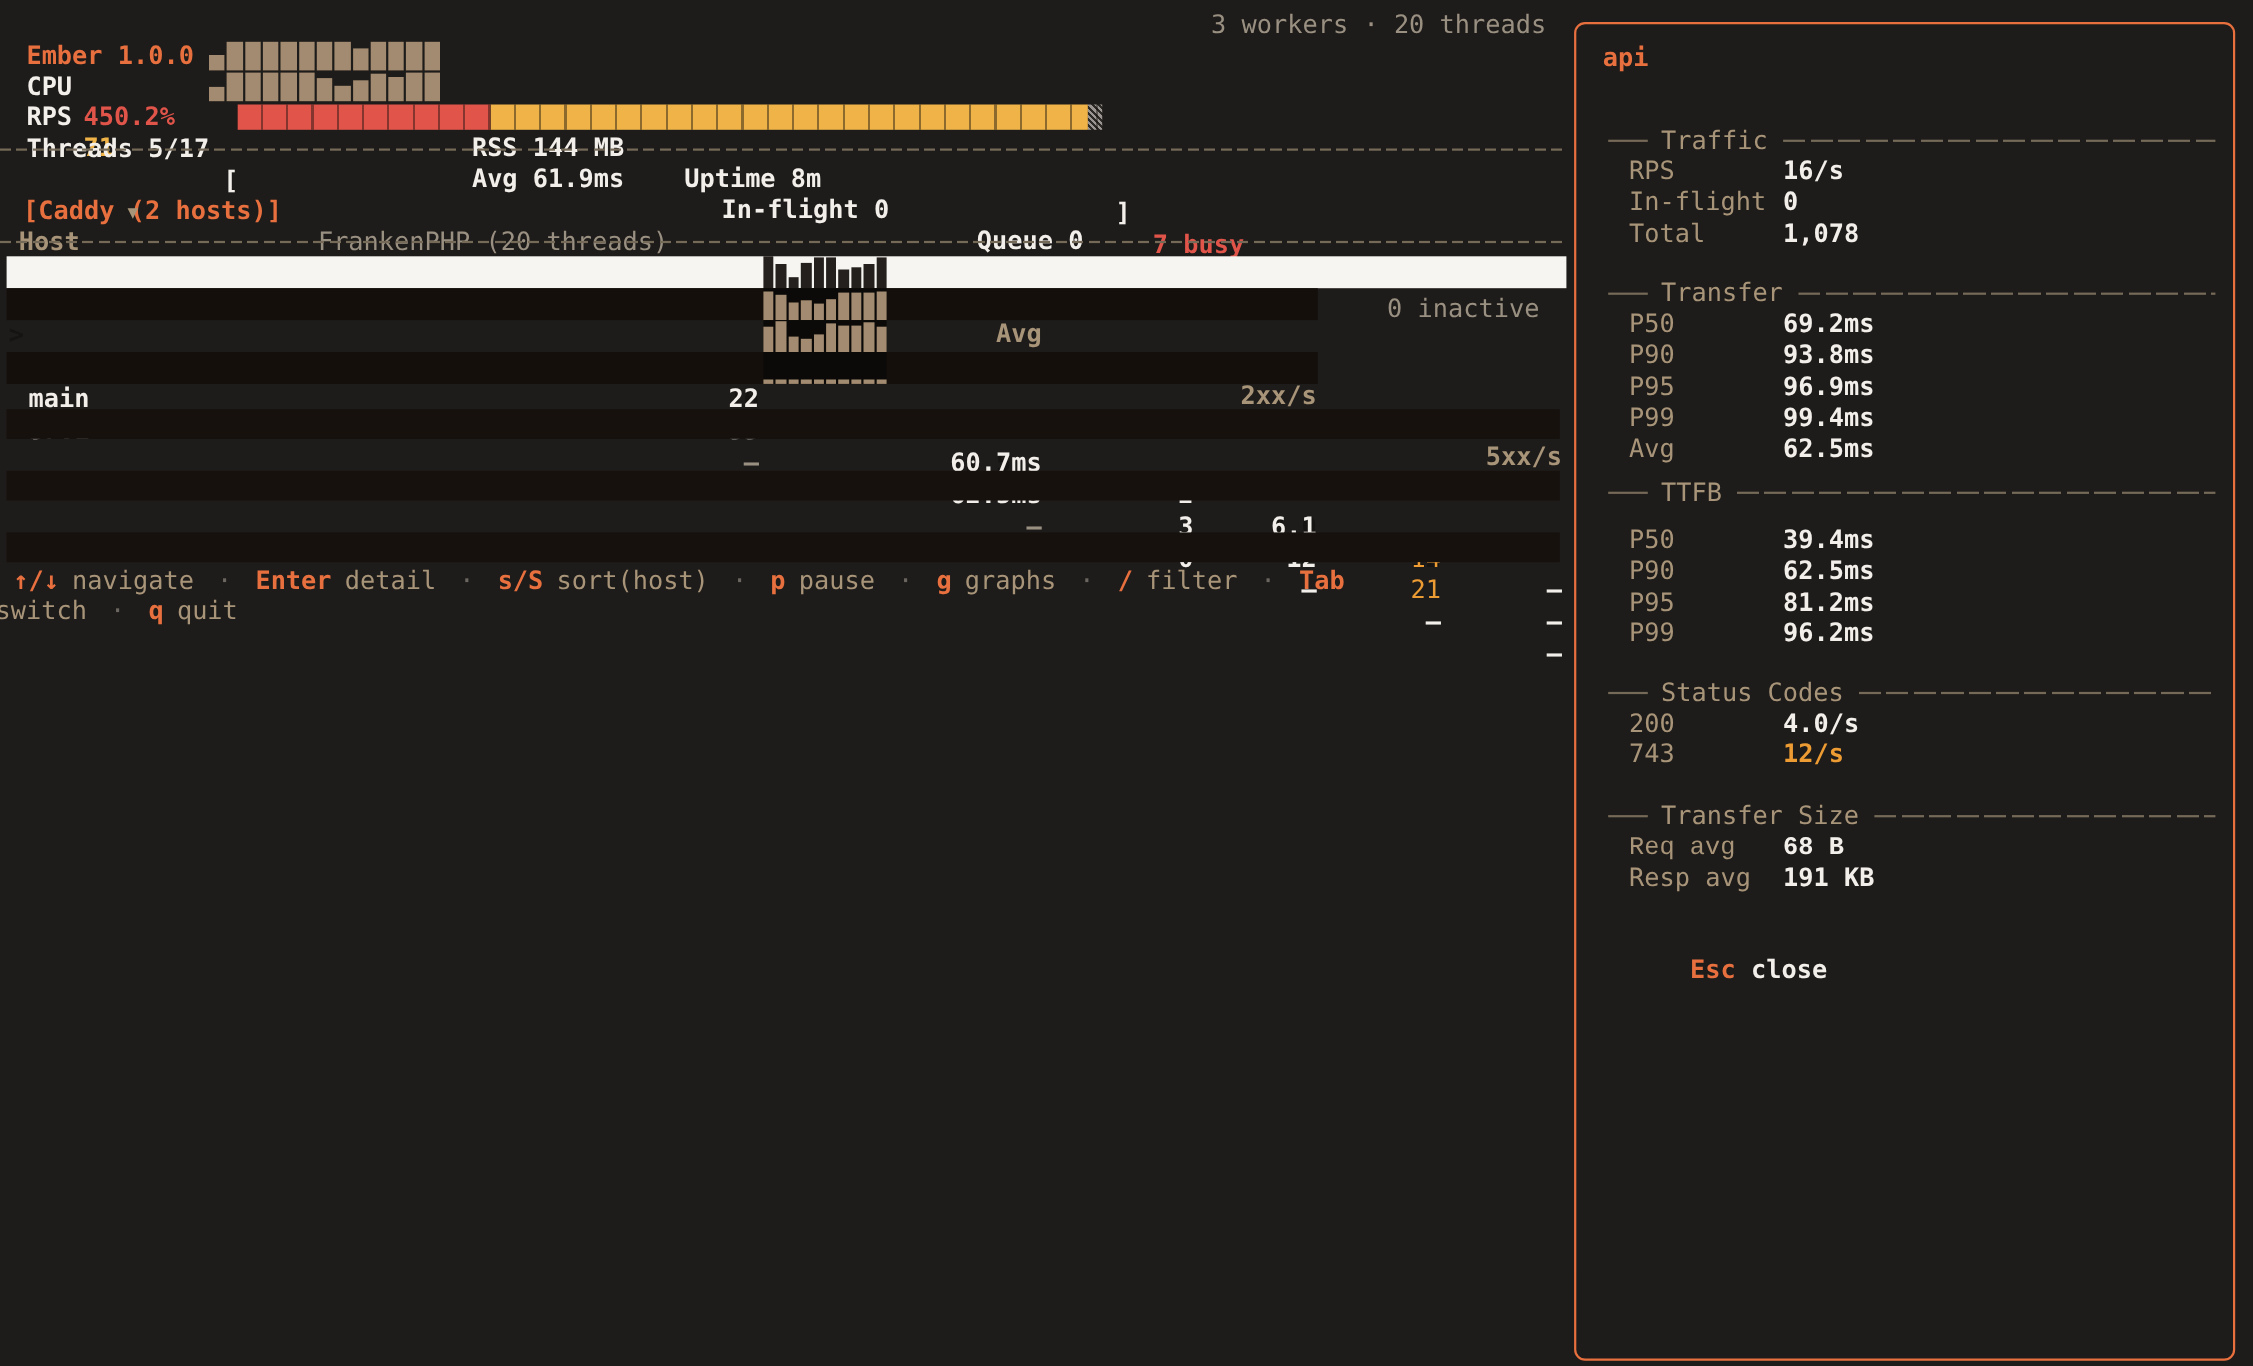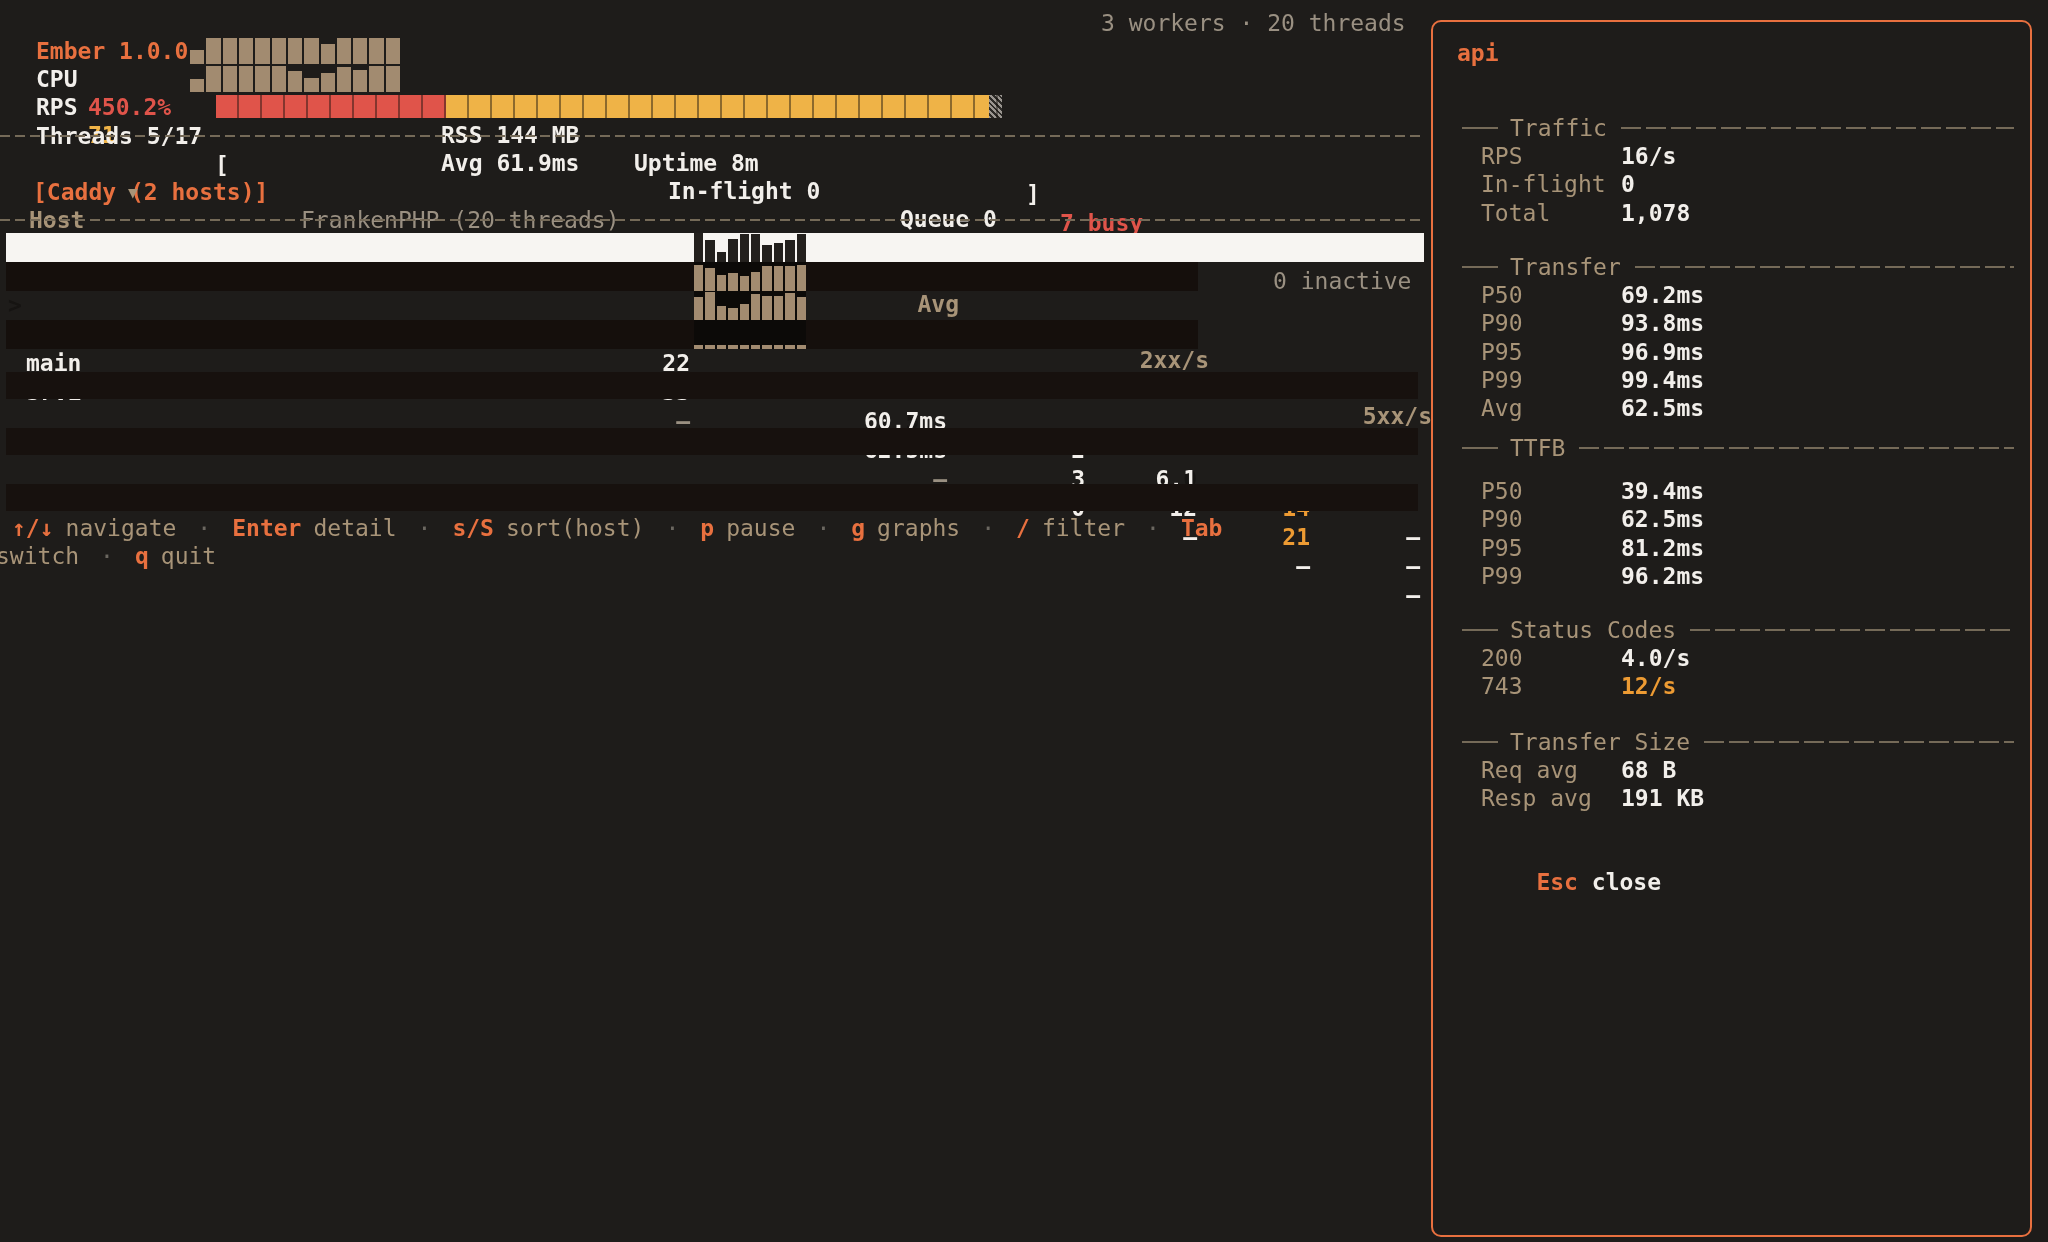--- a/index.html
+++ b/index.html
@@ -8,30 +8,30 @@
     --barTan:#a28b70; --sparkBg:#0c0a08; --zebra:#150f0c; --stripe:#17110e;
     --selBg:#f7f5f2; --selFg:#161412; --rule:#756a58;
   }
   html,body{margin:0;padding:0}
   body{
     width:2048px;height:1242px;position:relative;overflow:hidden;
     background:var(--bg);color:var(--fg);
     font-family:"DejaVu Sans Mono","Liberation Mono",monospace;
     font-size:23px;
   }
-  .line{position:absolute;left:12px;width:1431px;height:28px;line-height:28px;white-space:pre}
+  .line{position:absolute;left:0;width:1431px;height:28px;line-height:28px;white-space:pre}
   .ps{position:absolute;display:inline-block;white-space:pre}
   .b{font-weight:700}
   .w{color:var(--fg);font-weight:700}
   .tanb{color:var(--tan);font-weight:700}
   .gray{color:var(--gray)}
   .red{color:var(--red);font-weight:700}
   .yellow{color:var(--yellow);font-weight:700}
   .orange{color:var(--accent);font-weight:700}
-  .onum{color:var(--onum);font-weight:700}
+  .onum{color:var(--onum);font-weight:400}
 
   
   .spark{position:absolute;display:flex;align-items:flex-end;gap:2px}
   .spark i{flex:1 1 0;display:block;background:var(--barTan)}
   .spark.darkbg{background:var(--sparkBg)}
   .spark.selbars i{background:#23201d}
 
   
   .tbar{position:absolute;left:216px;top:95px;width:786px;height:23px;display:flex}
   .tbar .seg-busy{background:var(--red);height:100%}
@@ -269,19 +269,19 @@
         <span class="ptt">Status Codes</span>
         <span class="trail"></span>
       </div>
       <div class="prow" style="top: 622px;"><span class="plabel">200</span><span class="pvalue">4.0/s</span></div>
       <div class="prow" style="top: 650px;"><span class="plabel">743</span><span class="pvalue onum">12/s</span></div>
       <div class="phead" style="top: 706px;">
         <span class="lead"></span>
         <span class="ptt">Transfer Size</span>
         <span class="trail"></span>
       </div>
-      <div class="prow" style="top: 734px;"><span class="plabel">Req avg</span><span class="pvalue">68 B</span></div>
+      <div class="prow" style="top: 734px; font-family: Liberation Mono, monospace;"><span class="plabel">Req avg</span><span class="pvalue">68 B</span></div>
       <div class="prow" style="top: 762px;"><span class="plabel">Resp avg</span><span class="pvalue">191 KB</span></div>
     </div>
   <div class="pesc" style="top:818px">
     <span class="orange">Esc</span><span> </span><span class="b" style="color:var(--fg)">close</span>
   </div>
 </div>
 
 </body></html>

